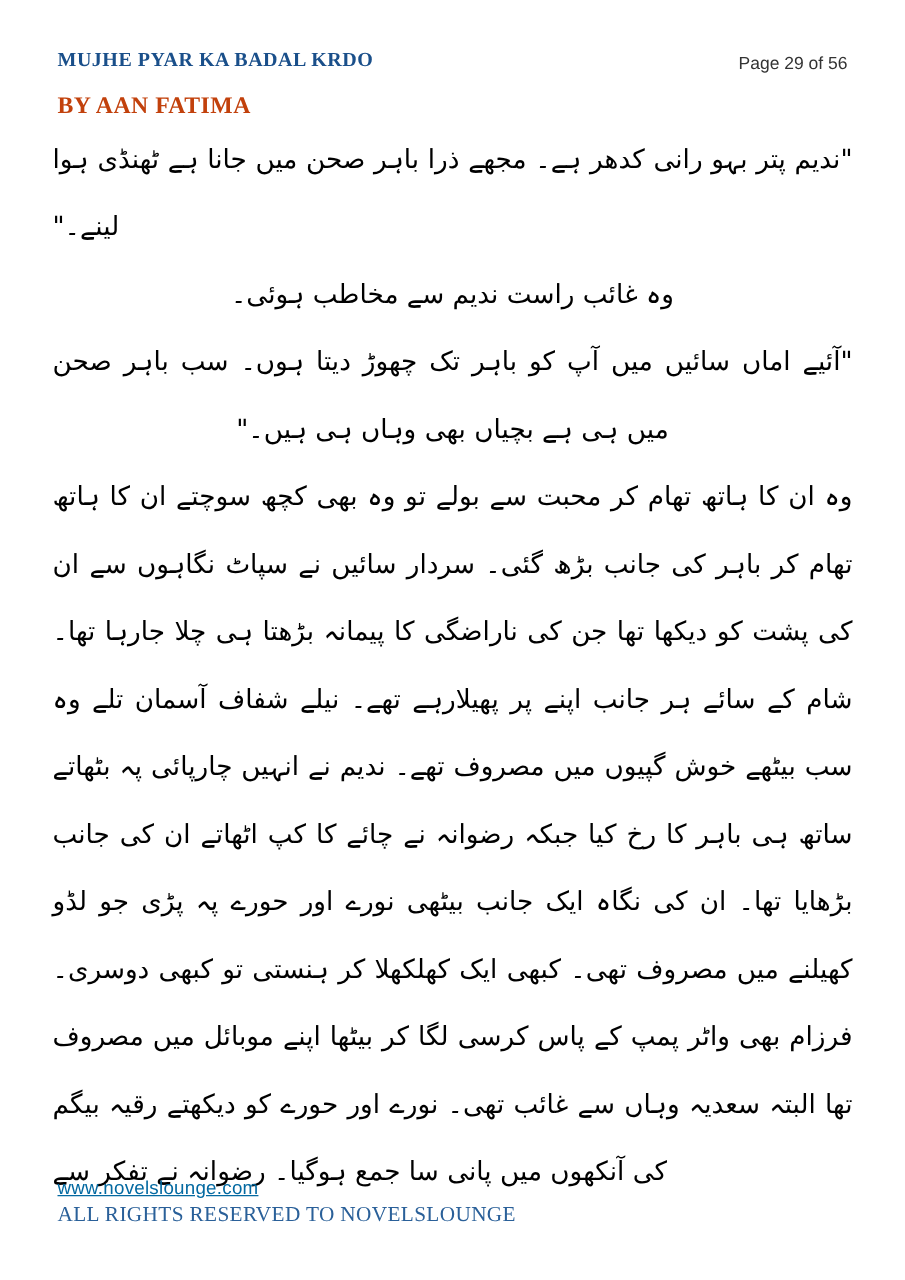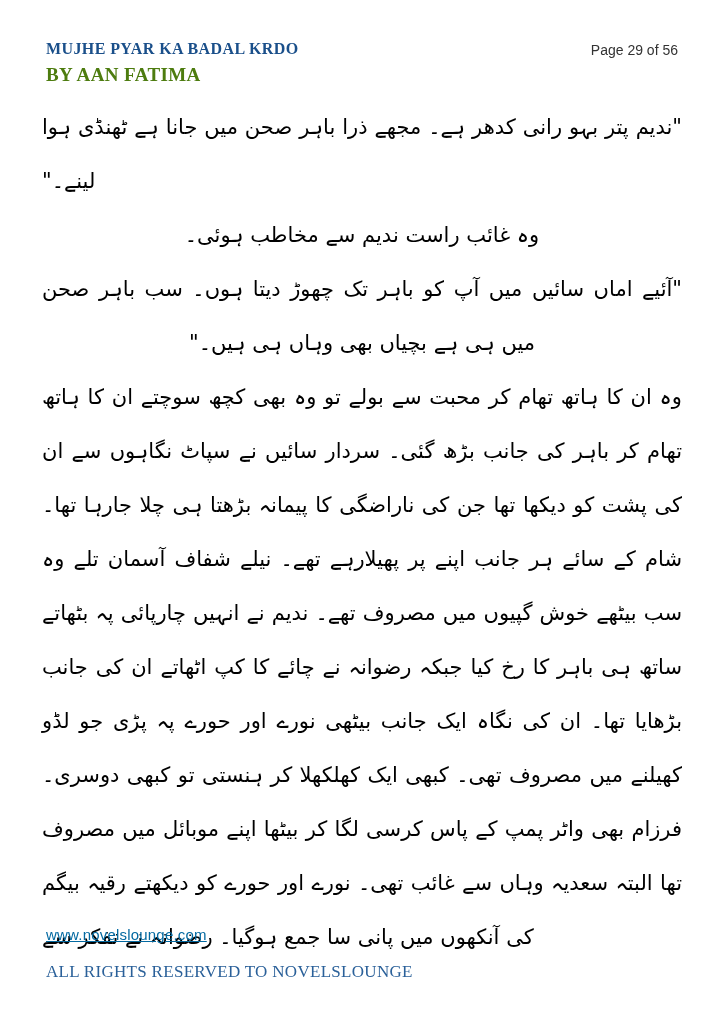--- a/index.html
+++ b/index.html
@@ -37,22 +37,22 @@
     font-weight: bold;
     letter-spacing: 0.4px;
     color: #1a4f8a;
     white-space: nowrap;
   }
   .book-author {
     font-family: "Liberation Serif", serif;
     font-size: 19px;
     font-weight: bold;
     letter-spacing: 0.4px;
-    color: #4d7c0f;
-    margin-top: 2px;
+    color: #c2410c;
+    margin-top: 12px;
     white-space: nowrap;
   }
   .page-indicator {
     position: absolute;
     right: 0;
     top: 4px;
     font-family: "Liberation Sans", sans-serif;
     font-size: 14px;
     color: #333333;
     white-space: nowrap;
@@ -101,21 +101,21 @@
     color: #0369a1;
     text-decoration: underline;
     display: block;
     letter-spacing: 0.2px;
   }
   .rights {
     font-family: "Liberation Serif", serif;
     font-size: 17px;
     color: #2a6099;
     letter-spacing: 0.3px;
-    margin-top: 19px;
+    margin-top: 3px;
     display: block;
   }
 </style>
 </head>
 <body>
 
 <div class="page">
 
   <div class="header">
     <div class="header-left">

